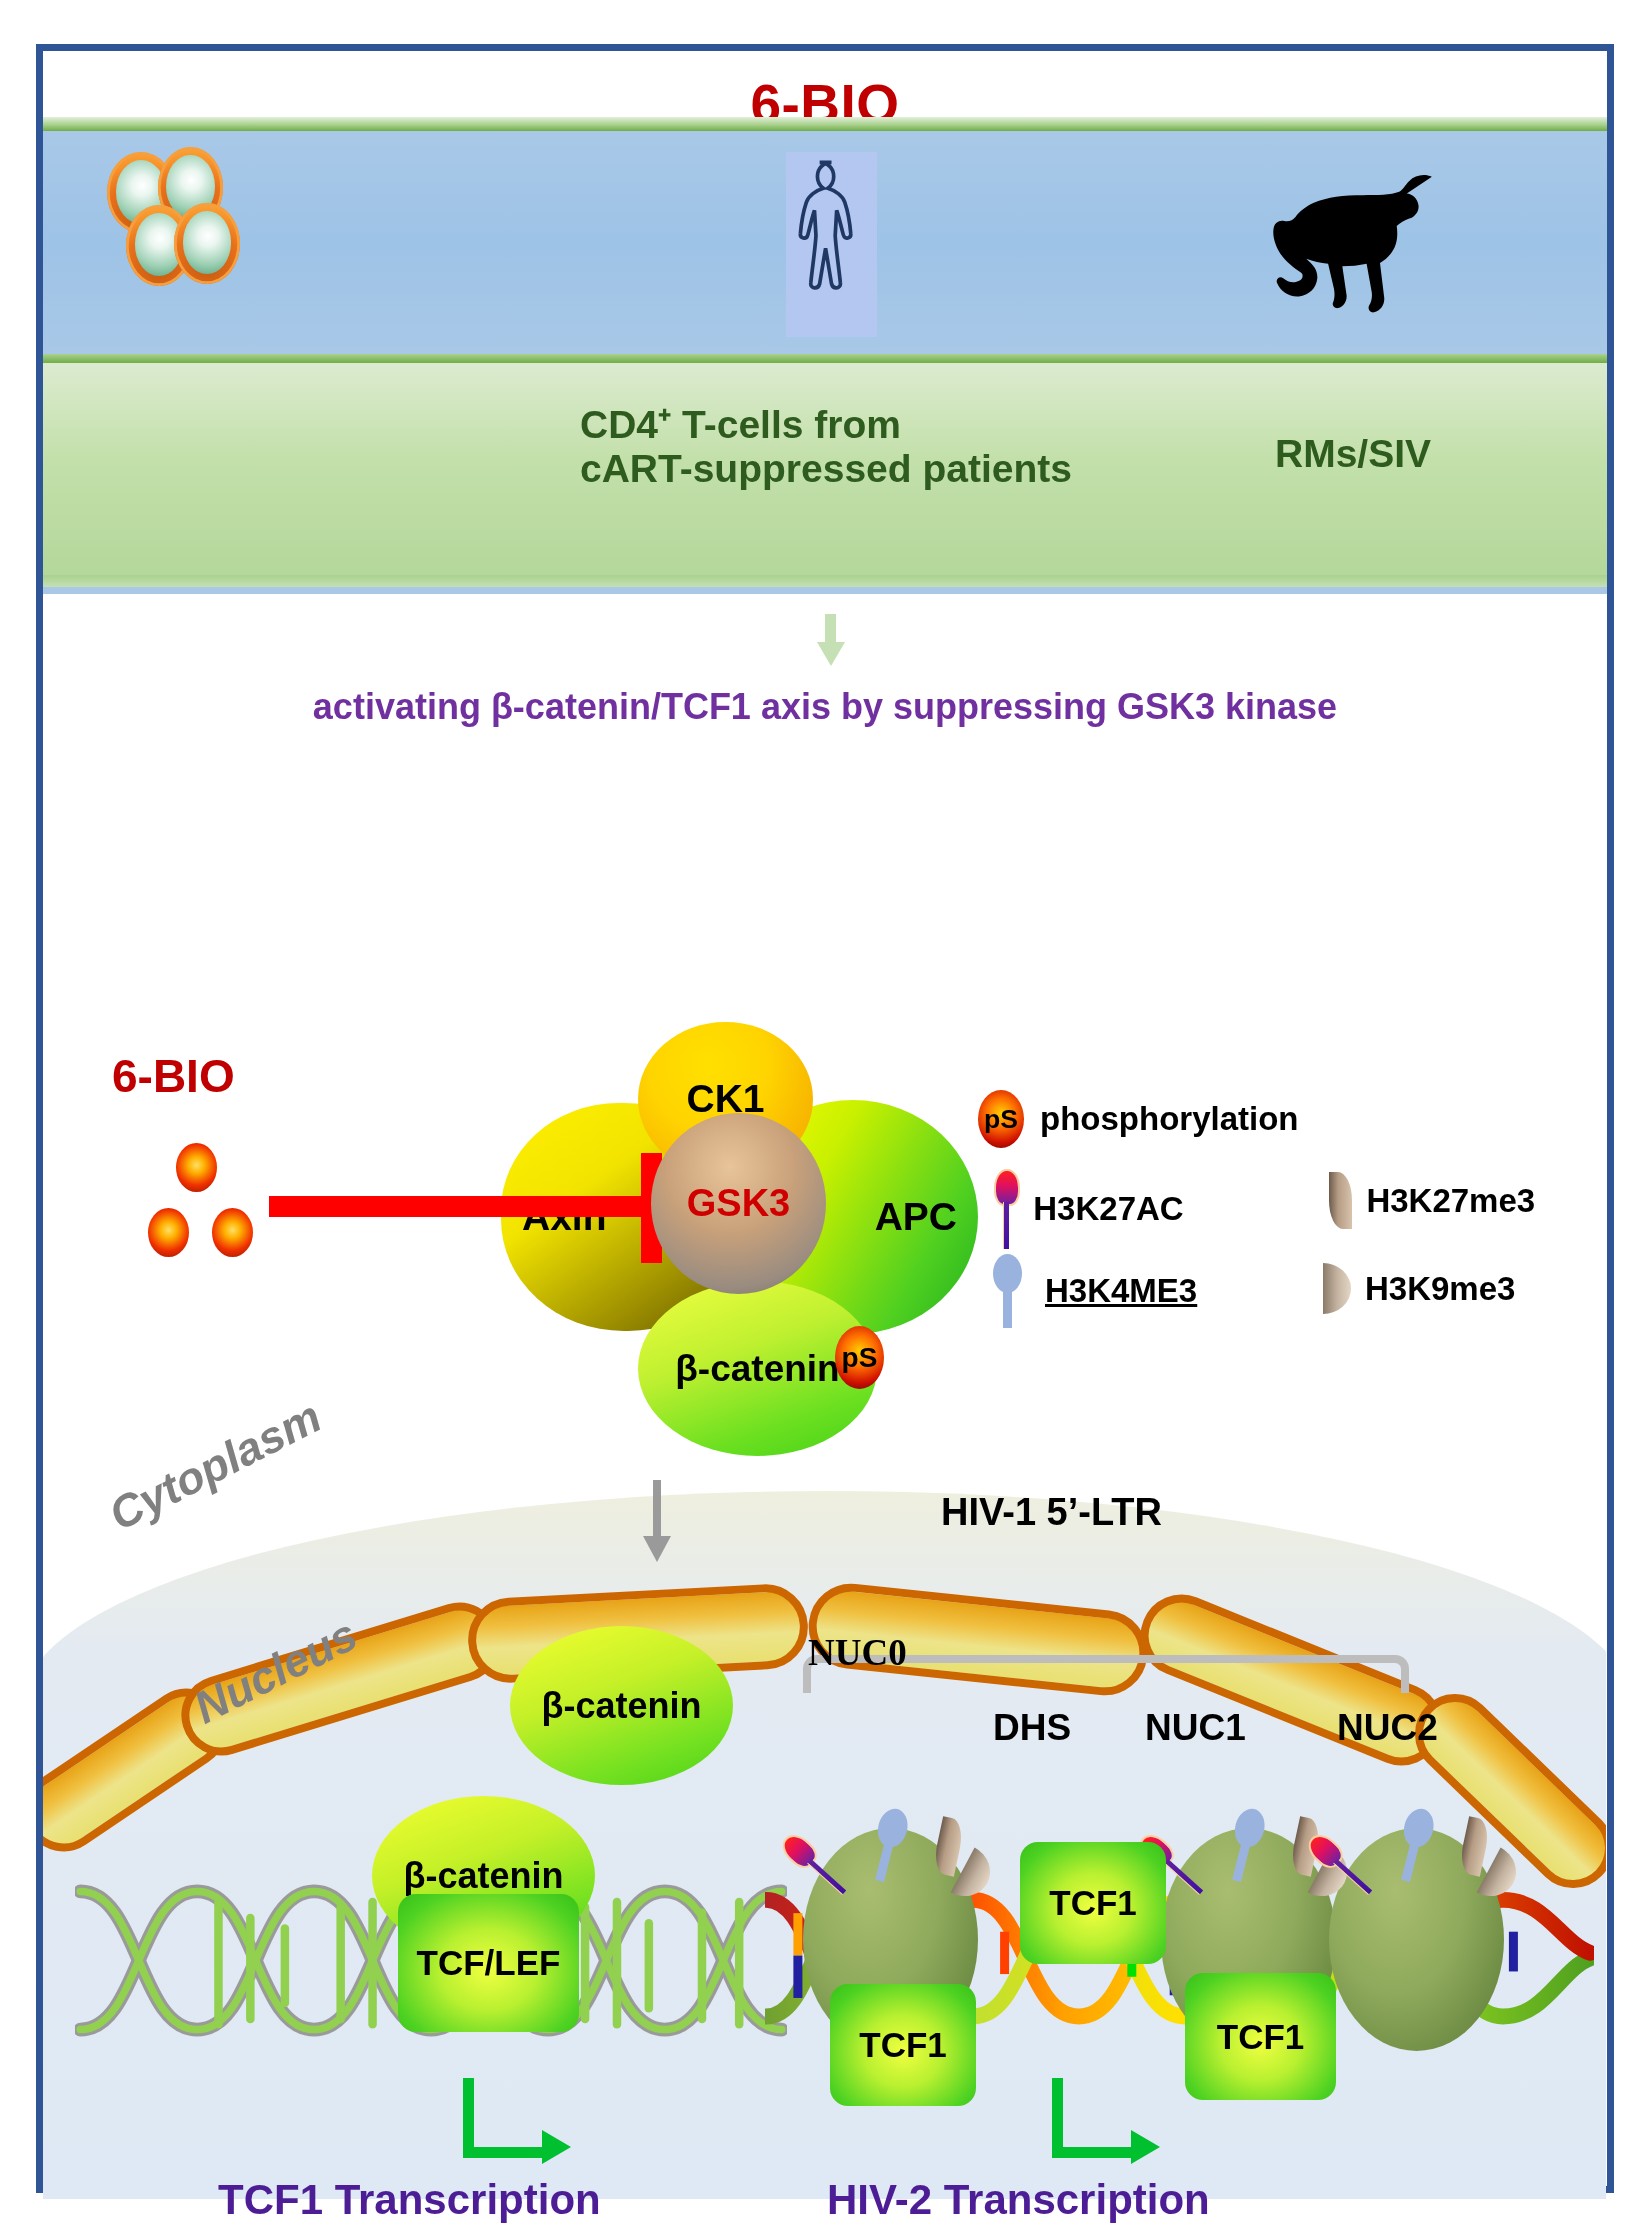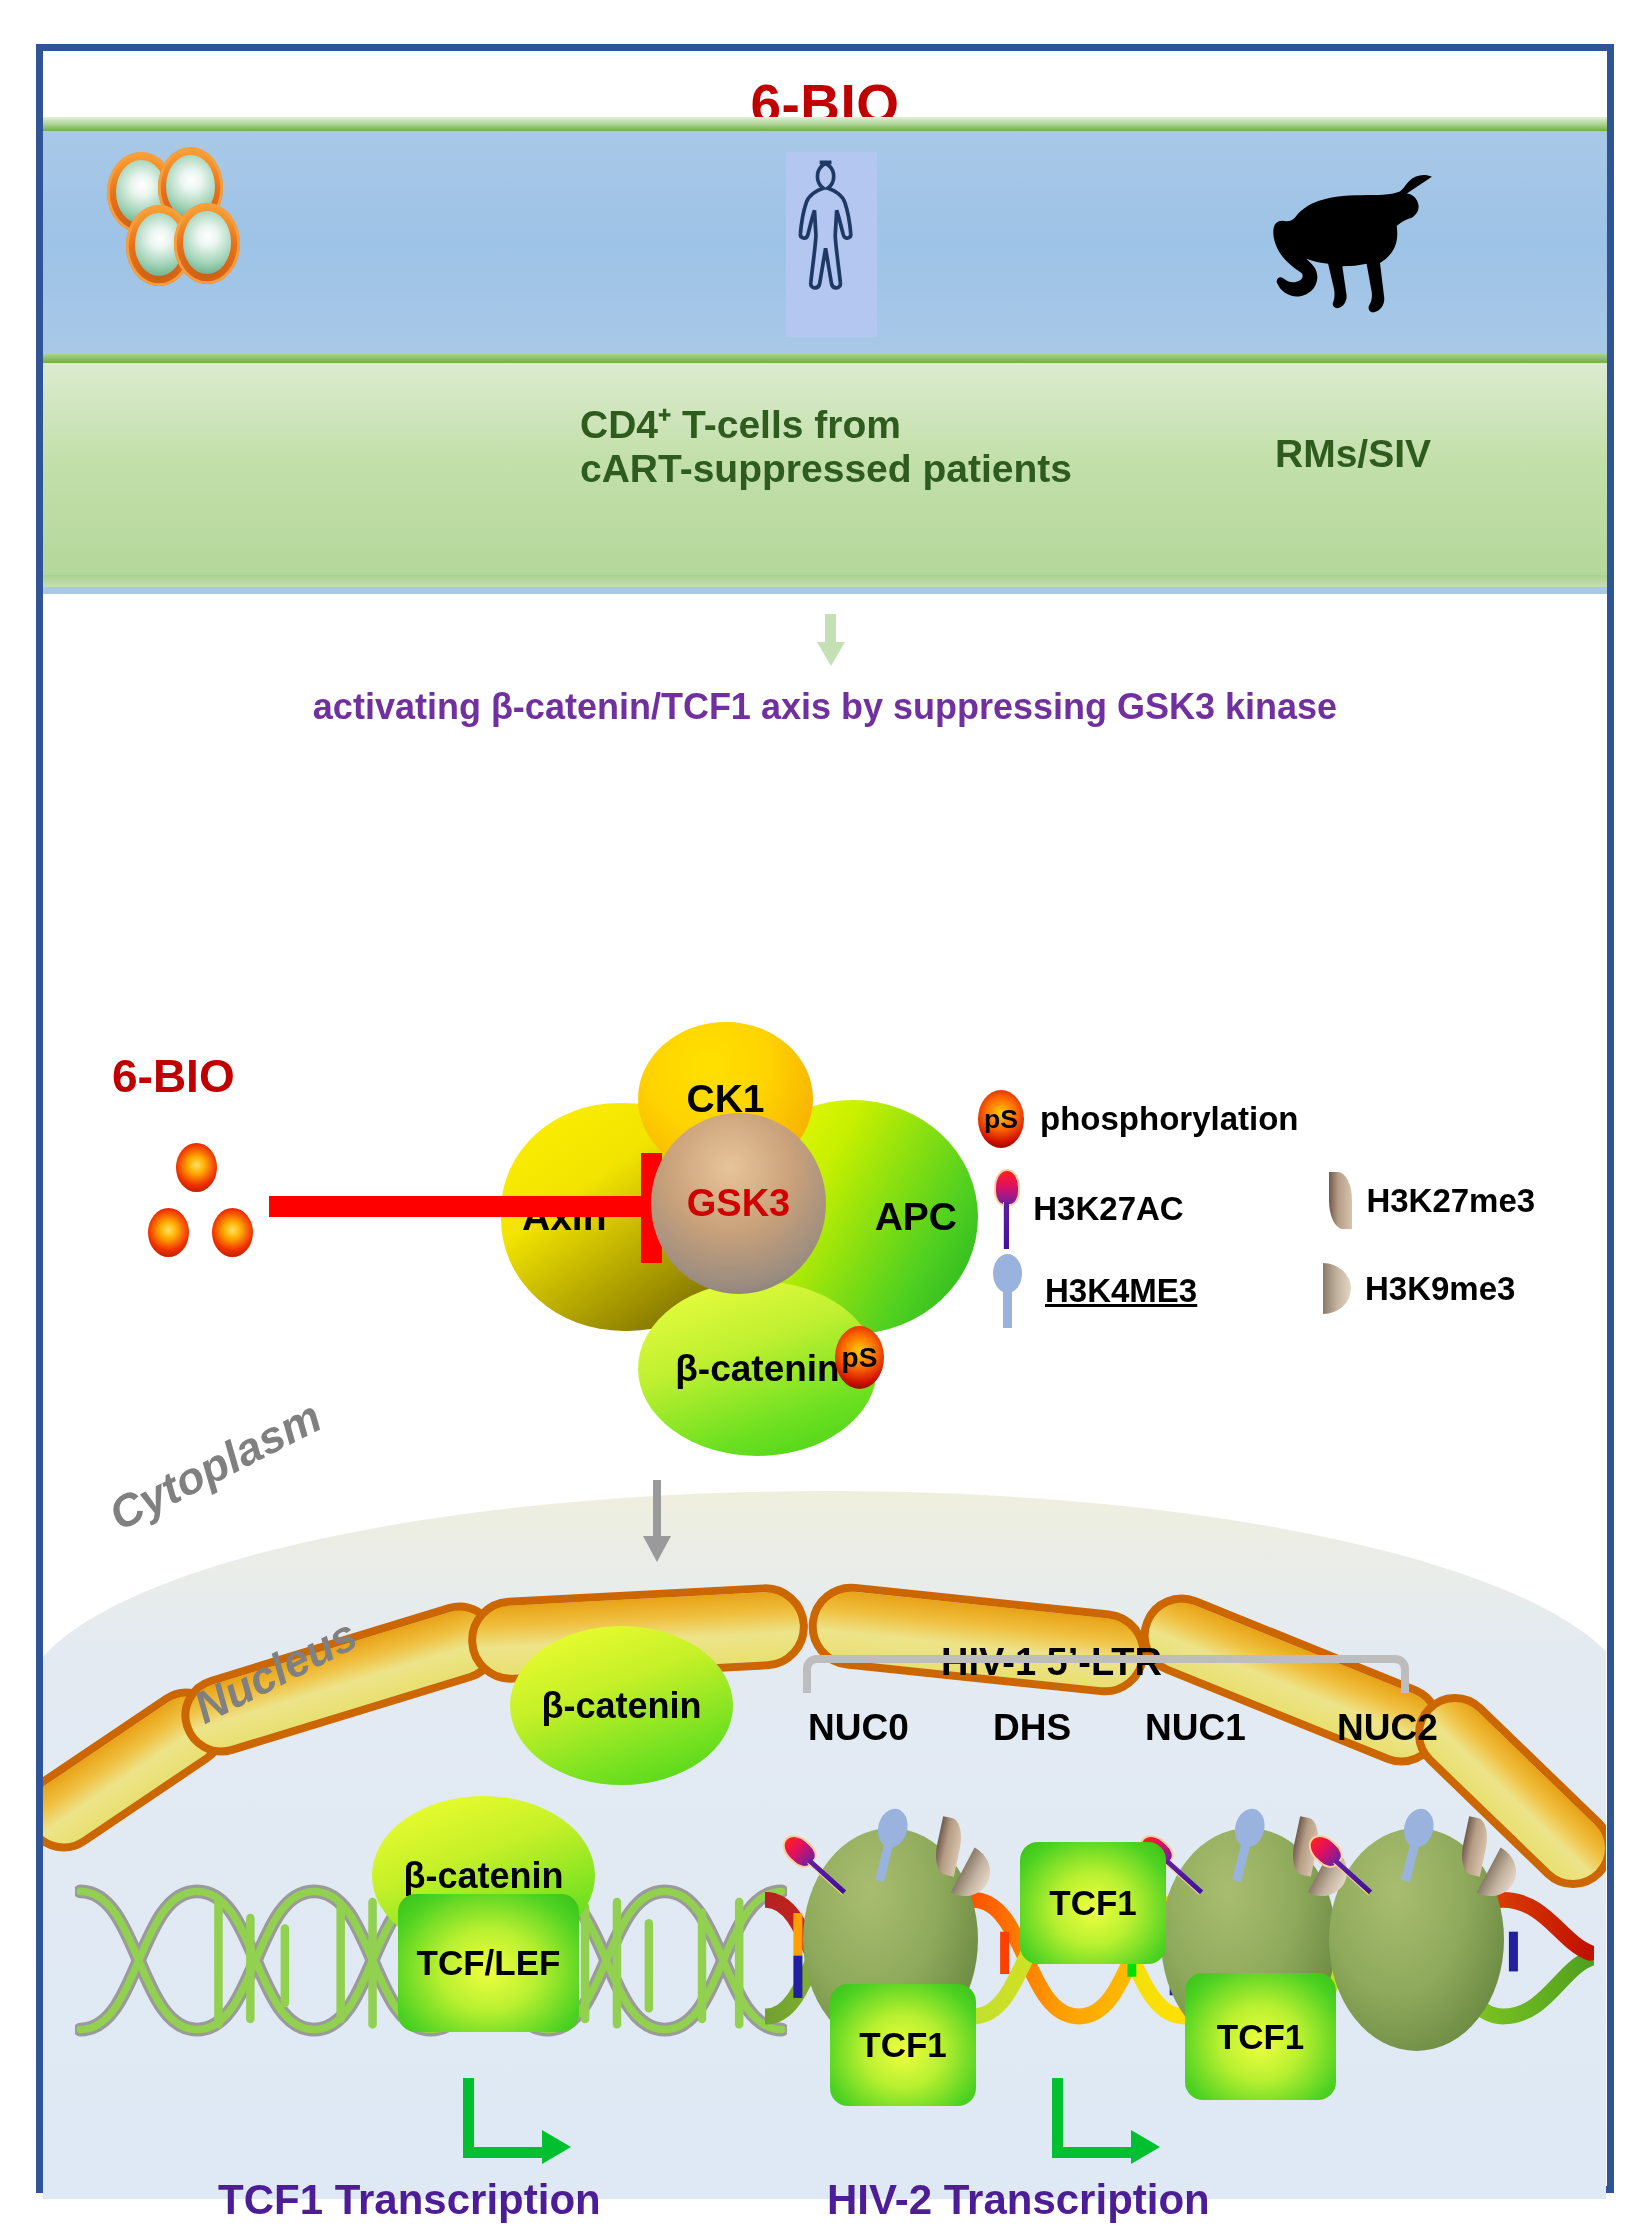--- a/index.html
+++ b/index.html
@@ -118,21 +118,21 @@
       transform:rotate(-27deg);transform-origin:left top;font-style:italic;}
   #nuclabel{left:143px;top:1637px;font-size:45px;font-weight:bold;color:#808080;
       transform:rotate(-27deg);transform-origin:left top;font-style:italic;}
 
   #greyarrow{left:600px;top:1429px;}
   #greyarrow .shaft{width:8.5px;margin:0 auto;height:56px;background:#9A9A9A;}
   #greyarrow .head{width:0;height:0;margin:0 auto;
       border-left:14px solid transparent;border-right:14px solid transparent;
       border-top:26.6px solid #9A9A9A;}
 
-  #ltrlabel{left:898px;top:1590px;font-size:38px;font-weight:bold;color:#000;}
+  #ltrlabel{left:898px;top:1440px;font-size:38px;font-weight:bold;color:#000;}
   #ltrbracket{left:760px;top:1604px;width:606px;height:38px;
       border:8.5px solid #BDBDBD;border-bottom:none;border-radius:14px 14px 0 0;box-sizing:border-box;}
   .nuclab{position:absolute;font-size:37px;font-weight:bold;color:#000;}
 
   #bcat2{left:467px;top:1575px;width:223px;height:159px;border-radius:50%;
       background:linear-gradient(160deg,#F2FF30 0%,#C5F028 40%,#70E020 78%,#4AD018 100%);
       display:flex;align-items:center;justify-content:center;font-size:36px;font-weight:bold;}
   #bcat3{left:329px;top:1745px;width:223px;height:159px;border-radius:50%;
       background:linear-gradient(160deg,#F2FF30 0%,#C5F028 40%,#70E020 78%,#4AD018 100%);
       display:flex;align-items:center;justify-content:center;font-size:36px;font-weight:bold;}
@@ -282,21 +282,21 @@
   <div class="abs" id="cytolabel">Cytoplasm</div>
   <div class="abs" id="nuclabel">Nucleus</div>
 
   <div class="abs" id="greyarrow">
     <div class="shaft"></div>
       <div class="head"></div>
   </div>
 
   <div class="abs" id="ltrlabel">HIV-1 5’-LTR</div>
   <div class="abs" id="ltrbracket"></div>
-  <div class="nuclab" style="left:765px;top:1656px;">NUC0</div>
+  <div class="nuclab" style="left:765px;top:1580px;font-family:Liberation Serif, serif;">NUC0</div>
   <div class="nuclab" style="left:950px;top:1656px;">DHS</div>
   <div class="nuclab" style="left:1102px;top:1656px;text-align:right;">NUC1</div>
   <div class="nuclab" style="left:1294px;top:1656px;">NUC2</div>
 
   <div class="abs" id="bcat2">β-catenin</div>
 
   <svg class="dna-svg" style="left:32px;top:1819px;" width="712" height="181" viewBox="0 0 1340 340">
     <g stroke="#9A9A9A" stroke-width="26" fill="none" stroke-linecap="round">
       <path d="M10 40 C 120 40, 120 300, 230 300 C 340 300, 340 40, 450 40 C 560 40, 560 300, 670 300 C 780 300, 780 40, 890 40 C 1000 40, 1000 300, 1110 300 C 1220 300, 1220 40, 1330 40"></path>
       <path d="M10 300 C 120 300, 120 40, 230 40 C 340 40, 340 300, 450 300 C 560 300, 560 40, 670 40 C 780 40, 780 300, 890 300 C 1000 300, 1000 40, 1110 40 C 1220 40, 1220 300, 1330 300"></path>

